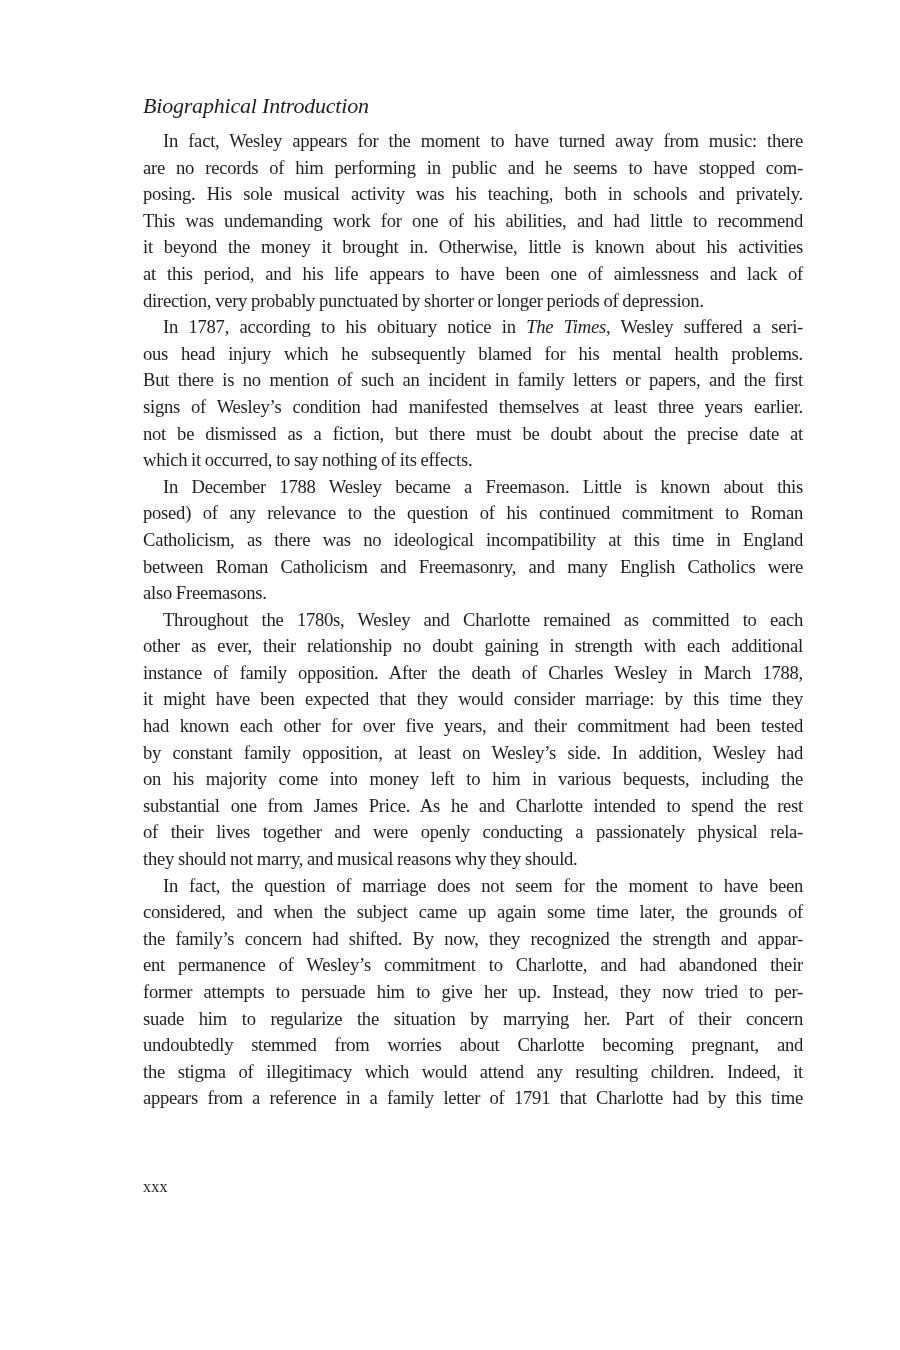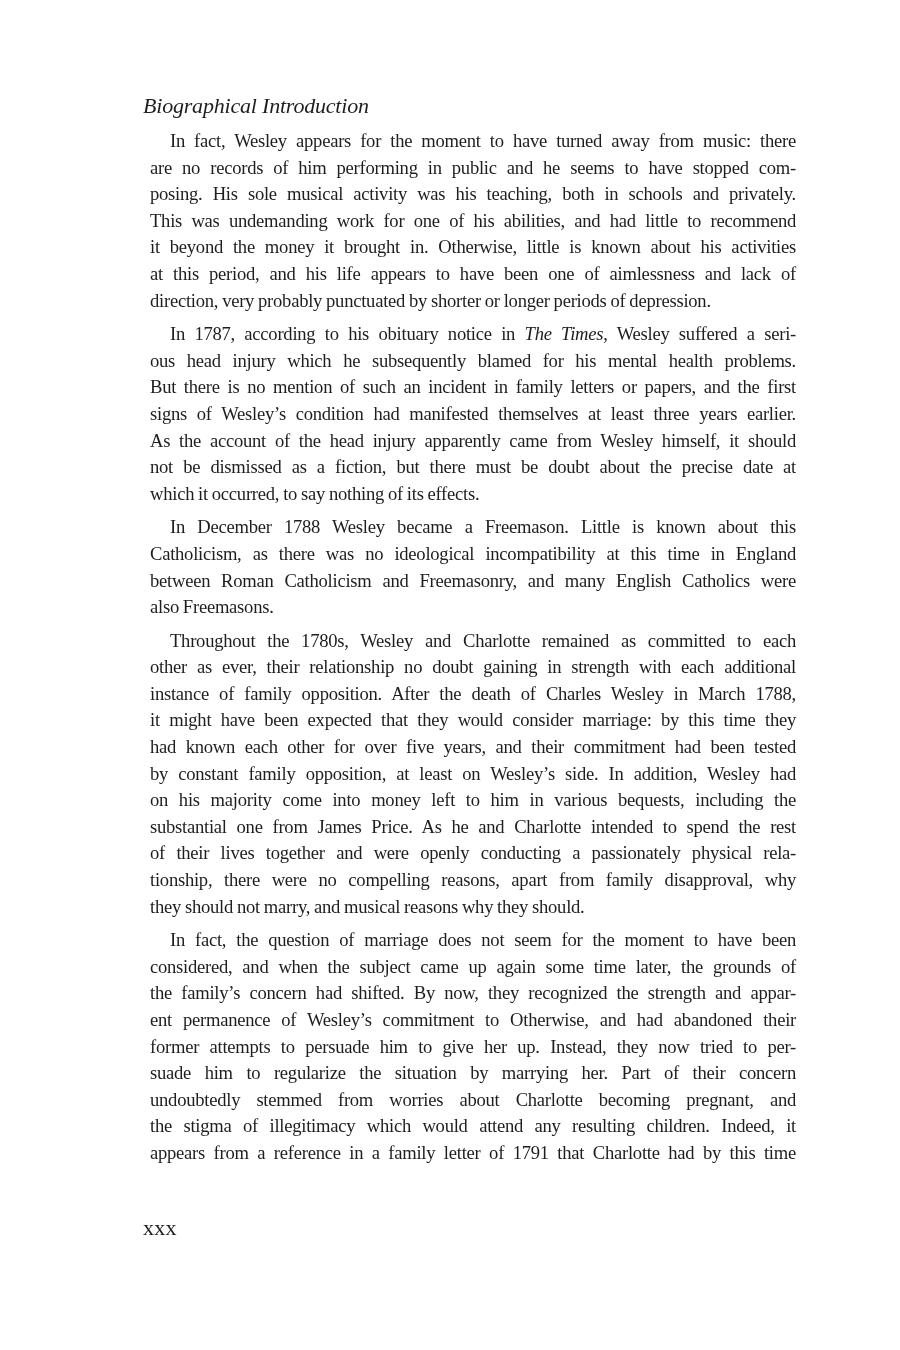--- a/index.html
+++ b/index.html
@@ -23,21 +23,21 @@
     }
     .running-head {
       font-style: italic;
       font-size: 22px;
       line-height: 24px;
       height: 24px;
       margin-bottom: 10px;
       letter-spacing: -0.2px;
     }
     .paragraph {
-      margin: 7px;
+      margin: 0;
     }
     .line {
       display: block;
       font-size: 18.6px;
       line-height: 26.6px;
       height: 26.6px;
       white-space: nowrap;
       text-align: justify;
       text-align-last: justify;
       letter-spacing: -0.25px;
@@ -46,22 +46,22 @@
     .line.last {
       text-align-last: left;
     }
     .line.first {
       text-indent: 20px;
     }
     .line i { font-style: italic; }
     .folio {
       position: absolute;
       left: 143px;
-      top: 1217px;
-      font-size: 22px;
+      top: 1176px;
+      font-size: 16px;
       line-height: 22px;
       letter-spacing: 0.3px;
     }
   </style>
 </head>
 <body>
 
 <div class="page">
   <div class="running-head">Biographical Introduction</div>
   <div class="body-text" id="body-text">
@@ -72,48 +72,47 @@
         <span class="line">This was undemanding work for one of his abilities, and had little to recommend</span>
         <span class="line">it beyond the money it brought in. Otherwise, little is known about his activities</span>
         <span class="line">at this period, and his life appears to have been one of aimlessness and lack of</span>
         <span class="line last">direction, very probably punctuated by shorter or longer periods of depression.</span>
       </div>
       <div class="paragraph">
         <span class="line first"><span>In 1787, according to his obituary notice in </span><i>The Times</i><span>, Wesley suffered a seri-</span></span>
         <span class="line">ous head injury which he subsequently blamed for his mental health problems.</span>
         <span class="line">But there is no mention of such an incident in family letters or papers, and the first</span>
         <span class="line">signs of Wesley’s condition had manifested themselves at least three years earlier.</span>
-        <span class="line">As the account of the head injury apparently came from Wesley himself, it should</span>
         <span class="line">not be dismissed as a fiction, but there must be doubt about the precise date at</span>
         <span class="line last">which it occurred, to say nothing of its effects.</span>
       </div>
       <div class="paragraph">
         <span class="line first">In December 1788 Wesley became a Freemason. Little is known about this</span>
+        <span class="line">posed) of any relevance to the question of his continued commitment to Roman</span>
         <span class="line">Catholicism, as there was no ideological incompatibility at this time in England</span>
         <span class="line">between Roman Catholicism and Freemasonry, and many English Catholics were</span>
         <span class="line last">also Freemasons.</span>
       </div>
       <div class="paragraph">
         <span class="line first">Throughout the 1780s, Wesley and Charlotte remained as committed to each</span>
         <span class="line">other as ever, their relationship no doubt gaining in strength with each additional</span>
         <span class="line">instance of family opposition. After the death of Charles Wesley in March 1788,</span>
         <span class="line">it might have been expected that they would consider marriage: by this time they</span>
         <span class="line">had known each other for over five years, and their commitment had been tested</span>
         <span class="line">by constant family opposition, at least on Wesley’s side. In addition, Wesley had</span>
         <span class="line">on his majority come into money left to him in various bequests, including the</span>
         <span class="line">substantial one from James Price. As he and Charlotte intended to spend the rest</span>
         <span class="line">of their lives together and were openly conducting a passionately physical rela-</span>
-        <span class="line">tionship, there were no compelling reasons, apart from family disapproval, why</span>
         <span class="line last">they should not marry, and musical reasons why they should.</span>
       </div>
       <div class="paragraph">
         <span class="line first">In fact, the question of marriage does not seem for the moment to have been</span>
         <span class="line">considered, and when the subject came up again some time later, the grounds of</span>
         <span class="line">the family’s concern had shifted. By now, they recognized the strength and appar-</span>
-        <span class="line">ent permanence of Wesley’s commitment to Otherwise, and had abandoned their</span>
+        <span class="line">ent permanence of Wesley’s commitment to Charlotte, and had abandoned their</span>
         <span class="line">former attempts to persuade him to give her up. Instead, they now tried to per-</span>
         <span class="line">suade him to regularize the situation by marrying her. Part of their concern</span>
         <span class="line">undoubtedly stemmed from worries about Charlotte becoming pregnant, and</span>
         <span class="line">the stigma of illegitimacy which would attend any resulting children. Indeed, it</span>
         <span class="line">appears from a reference in a family letter of 1791 that Charlotte had by this time</span>
       </div>
     </div>
 </div>
 
 <div class="folio">xxx</div>

